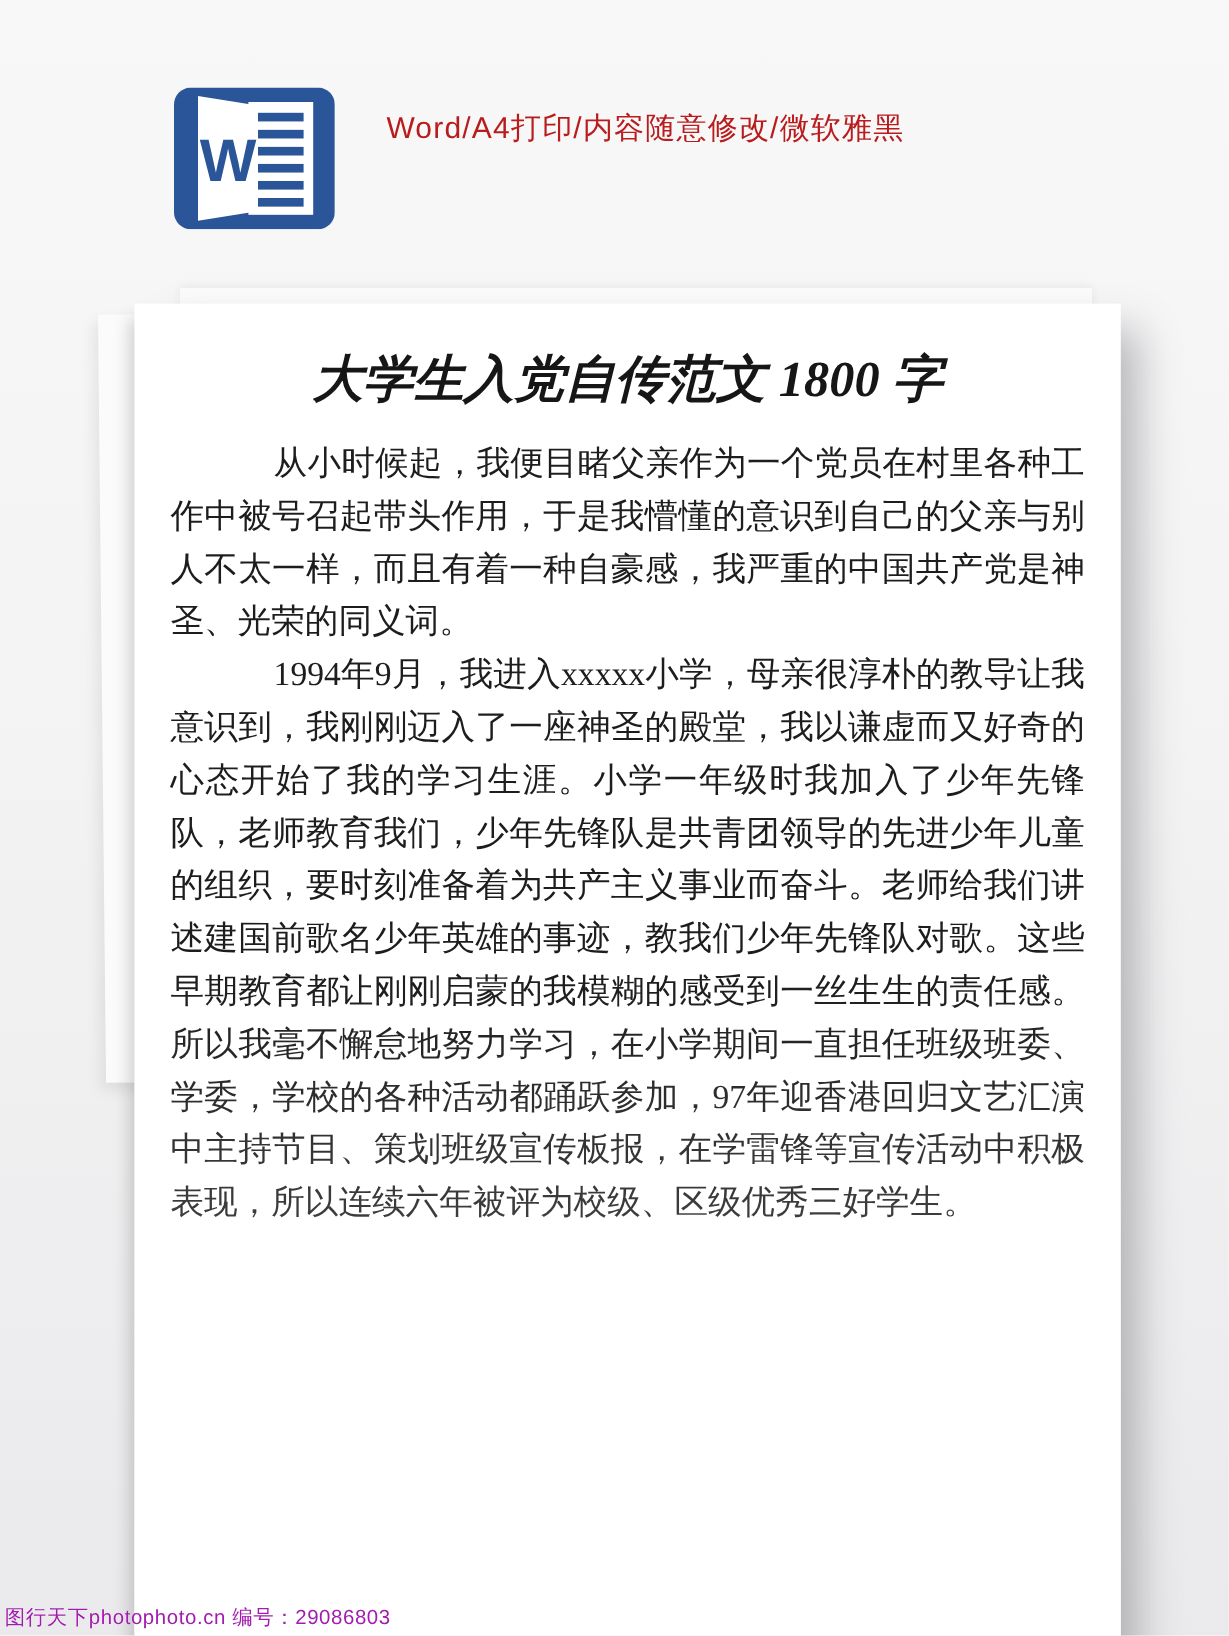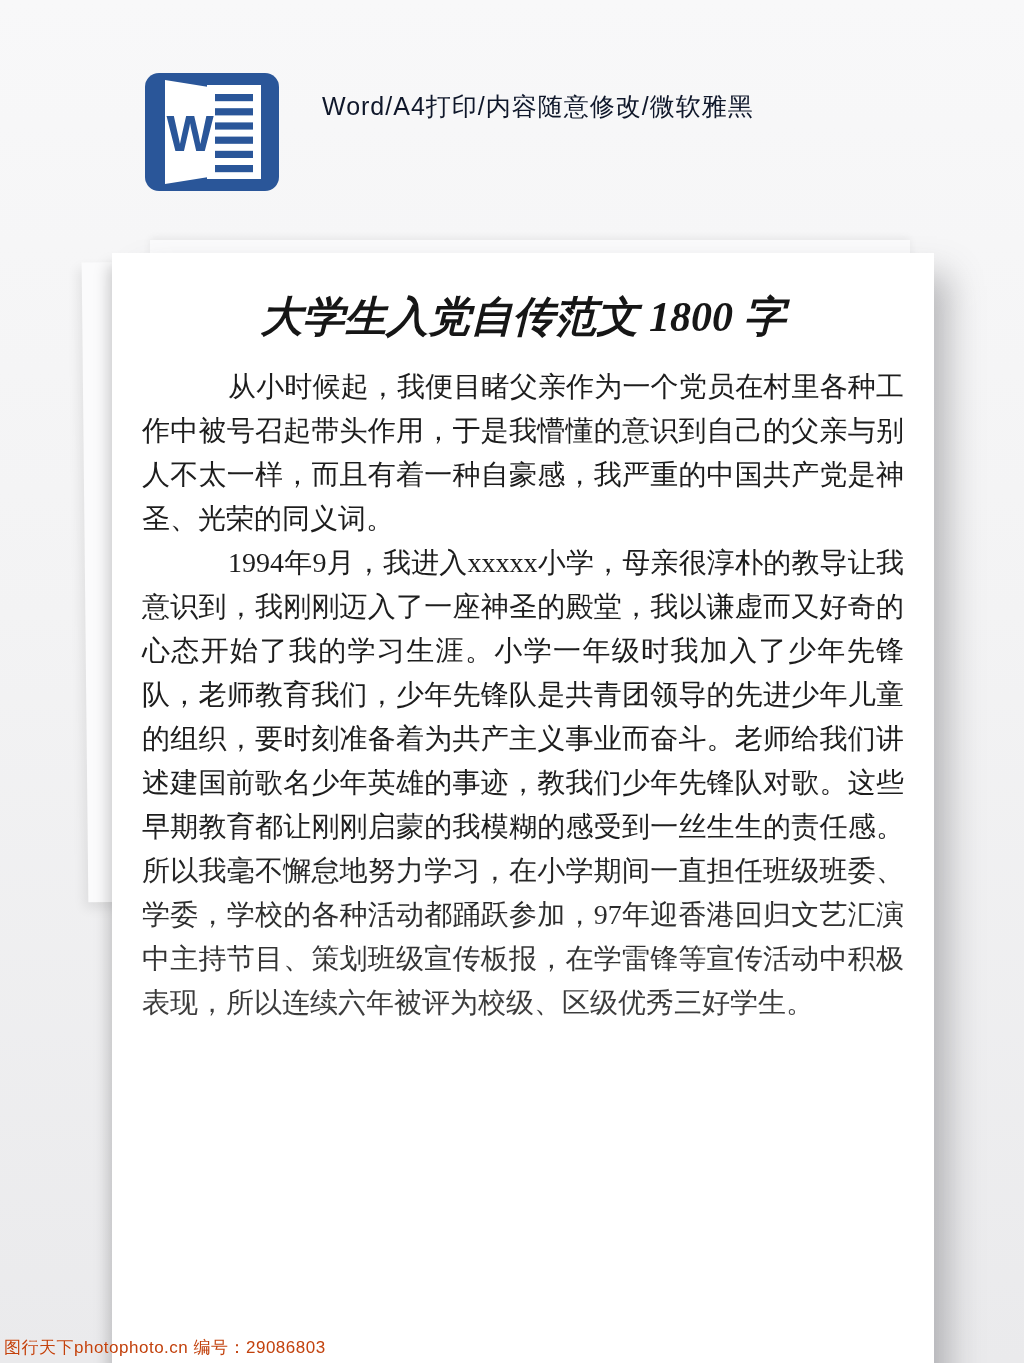--- a/index.html
+++ b/index.html
@@ -20,21 +20,21 @@
   .word-icon {
     position: absolute; left: 145px; top: 73px;
     width: 134px; height: 118px;
   }
   .header-text { position: absolute; left: 322px; top: 80px; width: 620px; }
   .header-title {
     font-size: 46px; font-weight: 700; color: #76777b;
     letter-spacing: 1px; line-height: 56px; white-space: nowrap;
   }
   .header-subtitle {
-    margin-top: 10px; font-size: 25px; color: #0f172a;
+    margin-top: 10px; font-size: 25px; color: #b91c1c;
     letter-spacing: 1px; white-space: nowrap;
   }
 
   
   .sheet-back-top {
     position: absolute; left: 150px; top: 240px;
     width: 760px; height: 120px;
     background: #fbfbfc;
     box-shadow: 0 -2px 8px rgba(0,0,0,0.06);
     z-index: 1;
@@ -83,21 +83,21 @@
       rgba(255,255,255,0.55) 62%,
       rgba(255,255,255,0.85) 85%,
       rgba(255,255,255,0.95) 100%);
     pointer-events: none;
     z-index: 3;
   }
 
   
   .watermark {
     position: absolute; left: 4px; top: 1336px;
-    font-size: 17px; color: #c2410c;
+    font-size: 17px; color: #a21caf;
     letter-spacing: 0.5px;
     z-index: 5;
     text-shadow: 0 0 1px #ffffff;
   }
 </style>
 </head>
 <body>
 
 <div class="header">
   <svg class="word-icon" viewBox="0 0 67 59" xmlns="http://www.w3.org/2000/svg">

